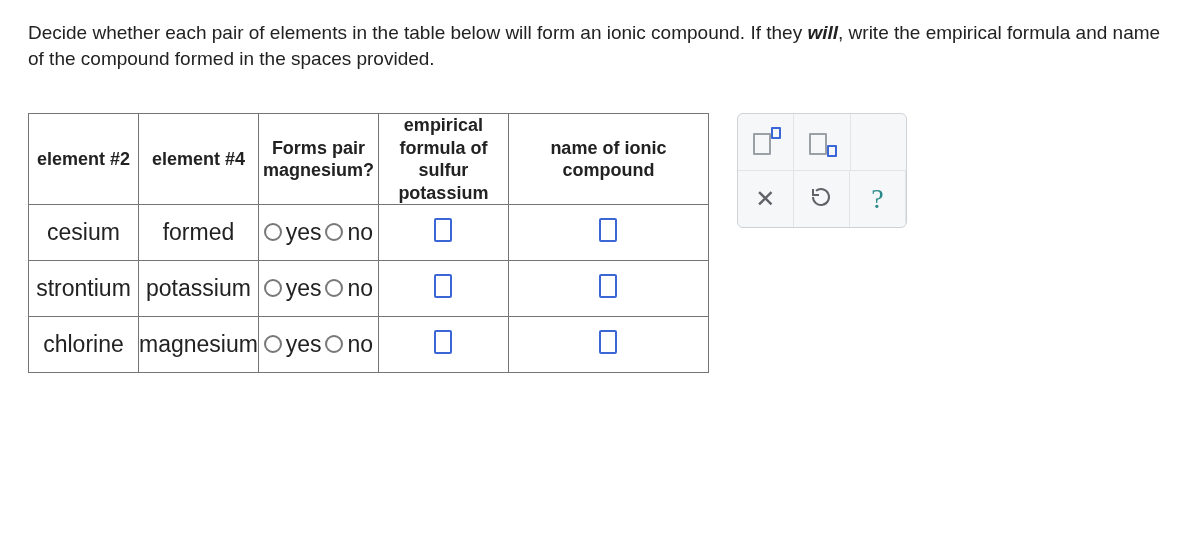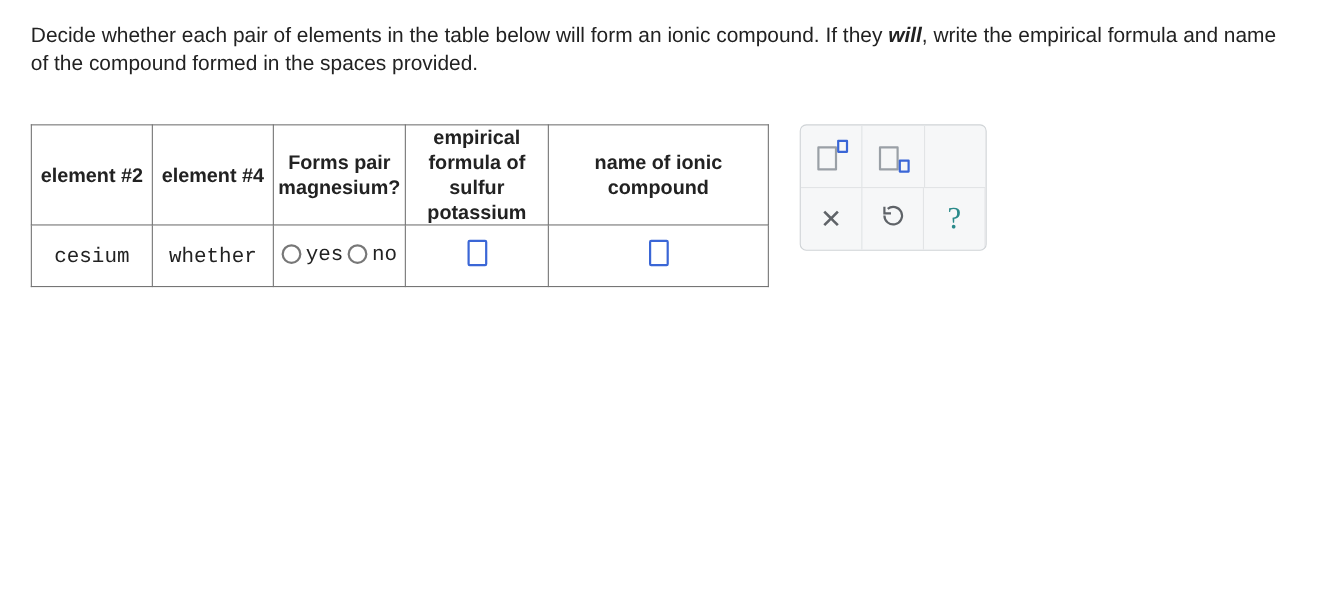--- a/index.html
+++ b/index.html
@@ -39,21 +39,21 @@
     font-weight: bold;
     font-size: 18px;
     height: 74px;
     line-height: 1.25;
   }
   .col-e1 { width: 110px; }
   .col-e2 { width: 110px; }
   .col-forms { width: 120px; }
   .col-formula { width: 130px; }
   .col-name { width: 200px; }
-  table.elements td { height: 56px; font-size: 19px; font-family: Liberation Mono, monospace; }
+  table.elements td { height: 56px; font-size: 23px; }
   .radio-pair {
     display: inline-flex;
     gap: 4px;
     align-items: center;
     justify-content: center;
     white-space: nowrap;
   }
   .radio-pair .r {
     display: inline-flex;
     align-items: center;
@@ -165,21 +165,57 @@
         <span>empirical</span><br>
         <span>formula of sulfur</span><br>
         <span>potassium</span>
       </th>
       <th>name of ionic compound</th>
     </tr>
   </thead>
   <tbody>
     <tr>
       <td>cesium</td>
-      <td>whether</td>
+      <td>formed</td>
+      <td>
+        <span class="radio-pair">
+          <span class="r">
+                <span class="radio-circle"></span> 
+                <span>yes</span>
+              </span>
+          <span class="r">
+                <span class="radio-circle"></span> 
+                <span>no</span>
+              </span>
+        </span>
+      </td>
+      <td><span class="blank-box"></span></td>
+      <td><span class="blank-box"></span></td>
+    </tr>
+    <tr>
+      <td>strontium</td>
+      <td>potassium</td>
+      <td>
+        <span class="radio-pair">
+          <span class="r">
+                <span class="radio-circle"></span> 
+                <span>yes</span>
+              </span>
+          <span class="r">
+                <span class="radio-circle"></span> 
+                <span>no</span>
+              </span>
+        </span>
+      </td>
+      <td><span class="blank-box"></span></td>
+      <td><span class="blank-box"></span></td>
+    </tr>
+    <tr>
+      <td>chlorine</td>
+      <td>magnesium</td>
       <td>
         <span class="radio-pair">
           <span class="r">
                 <span class="radio-circle"></span> 
                 <span>yes</span>
               </span>
           <span class="r">
                 <span class="radio-circle"></span> 
                 <span>no</span>
               </span>

